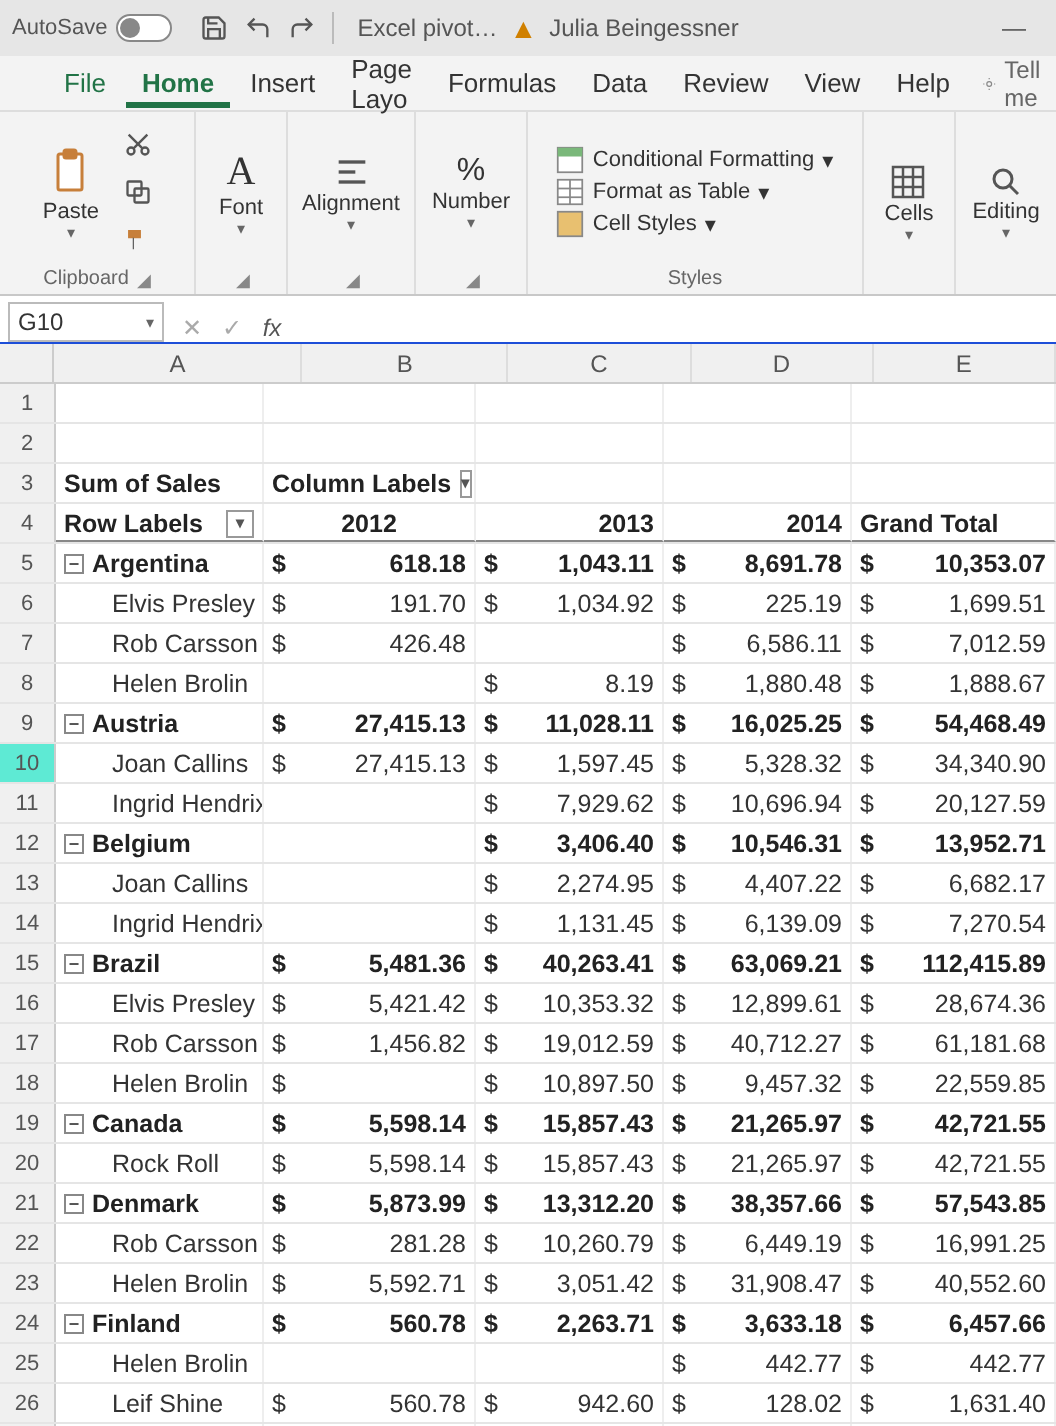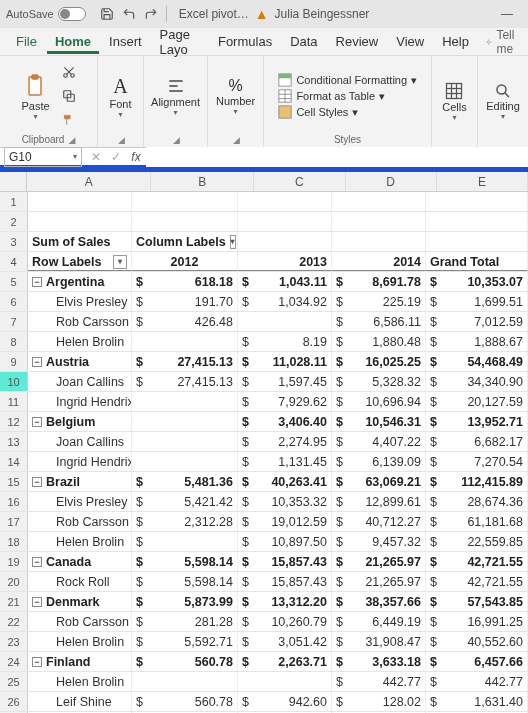--- a/index.html
+++ b/index.html
@@ -11,40 +11,40 @@
   .titlebar .toggle { width: 28px; height: 14px; border: 1px solid #888; border-radius: 7px; position: relative; background: #fff; }
   .titlebar .toggle::after { content:""; position:absolute; left:1px; top:1px; width:10px; height:10px; border-radius:50%; background:#888; }
   .titlebar .tb-icon { width: 22px; height: 22px; display: flex; align-items: center; justify-content: center; color: #555; }
   .titlebar .sep { width:1px; height:16px; background:#bbb; margin:0 4px; }
   .titlebar .filename { margin-left: 8px; font-size: 12px; color: #555; display:flex; align-items:center; gap:6px; }
   .titlebar .warn { color: #d08000; font-size:14px; }
   .titlebar .spacer { flex: 1; }
   .titlebar .winbtn { width: 30px; height: 28px; display:flex; align-items:center; justify-content:center; color:#555; }
   
   
-  .menutabs { height: 28px; background: #f3f3f3; display: flex; align-items: center; padding: 0 8px; gap: 2px; border-bottom: 1px solid #ddd; }
+  .menutabs { height: 28px; background: #f3f3f3; display: flex; align-items: center; padding: 0 24px; gap: 2px; border-bottom: 1px solid #ddd; }
   .menutabs .tab { padding: 4px 8px; font-size: 13px; color: #333; }
   .menutabs .tab.file { color: #217346; font-weight: 400; }
   .menutabs .tab.active { color: #217346; border-bottom: 3px solid #217346; padding-bottom: 2px; font-weight: 600; }
   .menutabs .tellme { display:flex; align-items:center; gap:4px; color:#666; margin-left:6px; }
   
   
   .ribbon { height: 92px; background: #f3f3f3; display: flex; border-bottom: 1px solid #c8c8c8; }
   .rgroup { border-right: 1px solid #ddd; display:flex; flex-direction:column; align-items:center; justify-content:flex-end; padding: 4px 6px 2px 6px; }
   .rgroup .label { font-size: 10px; color: #666; margin-top: 2px; display:flex; align-items:center; gap:2px; }
   .rgroup .body { flex:1; display:flex; align-items:center; gap:4px; }
   .bigbtn { display:flex; flex-direction:column; align-items:center; justify-content:center; font-size:11px; color:#333; padding: 2px 4px; }
   .bigbtn .caret { font-size:8px; color:#666; }
   .iconbox { width:22px; height:22px; display:flex; align-items:center; justify-content:center; }
   .styles-body { display:flex; flex-direction:column; gap:2px; font-size:11px; color:#333; }
   .styles-body div { display:flex; align-items:center; gap:4px; }
   .corner { font-size:9px; color:#888; margin-left:2px; }
   
   
-  .fbar { height: 24px; display:flex; align-items:center; border-bottom:7px solid #1d4ed8; background:#fff; }
+  .fbar { height: 24px; display:flex; align-items:flex-end; border-bottom:1px solid #1d4ed8; background:#fff; }
   .namebox { width: 78px; height: 20px; border:1px solid #bbb; margin: 0 4px; padding: 1px 4px; font-size:12px; display:flex; align-items:center; justify-content:space-between; }
   .namebox .dd { font-size:8px; color:#666; }
   .fbar .fbbtn { width:20px; text-align:center; color:#aaa; }
   .fbar .fx { font-style:italic; color:#555; width:20px; text-align:center; }
   .fbar .finput { flex:1; height:20px; border:none; padding:0 4px; }
   
   
   .grid { position: relative; }
   .colheaders { display:flex; height:20px; background:#f0f0f0; border-bottom:1px solid #ccc; }
   .rowheader-space { width:28px; border-right:1px solid #ccc; background:#f0f0f0; }
@@ -670,21 +670,21 @@
             <span class="num">28,674.36</span>
           </div>
         </div>
       </div>
       <div class="row">
         <div class="rowh">17</div>
         <div class="cell cA indent1">Rob Carsson</div>
         <div class="cell cB">
           <div class="money">
             <span class="sym">$</span>
-            <span class="num">2,312.28</span>
+            <span class="num">1,456.82</span>
           </div>
         </div>
         <div class="cell cC">
           <div class="money">
             <span class="sym">$</span>
             <span class="num">19,012.59</span>
           </div>
         </div>
         <div class="cell cD">
           <div class="money">

